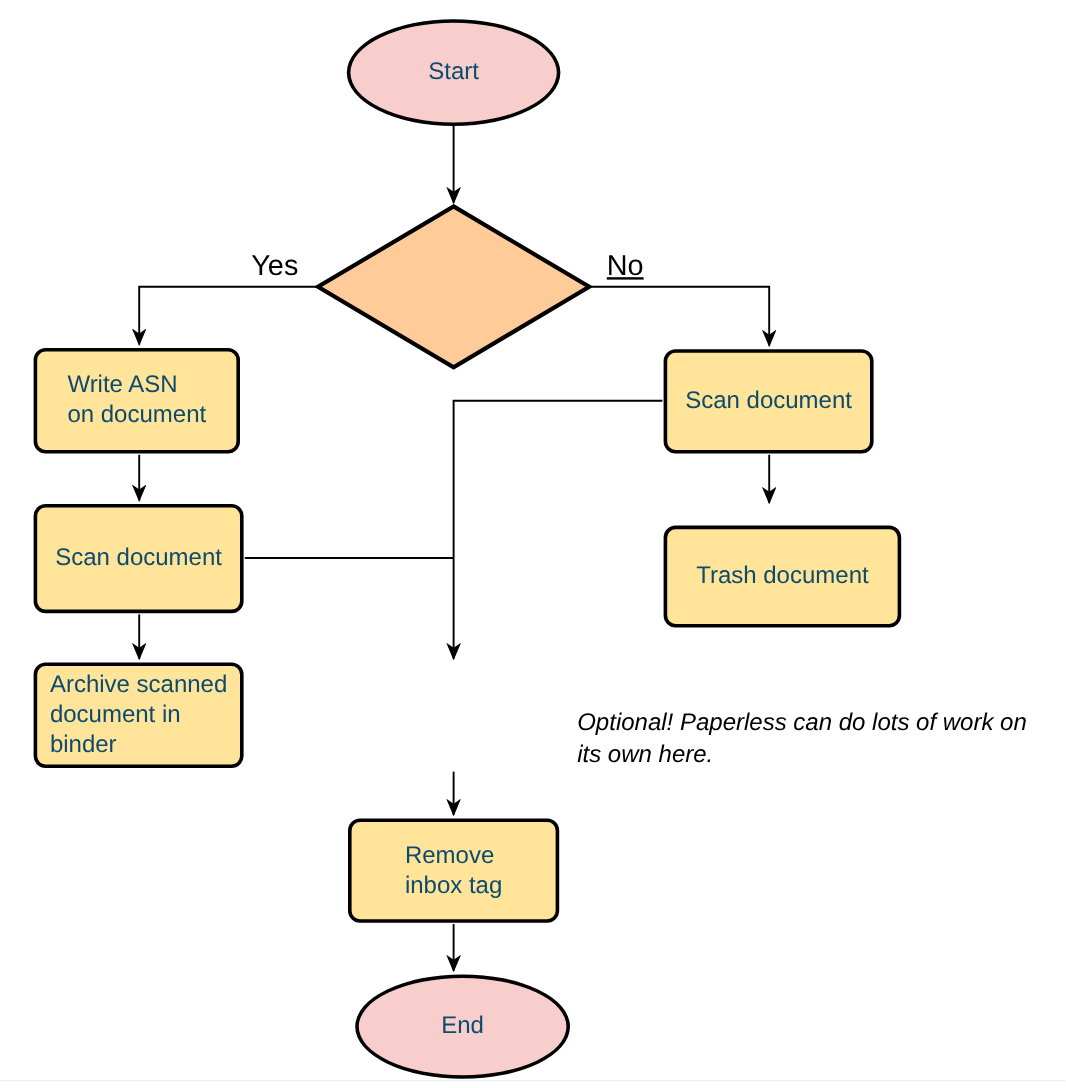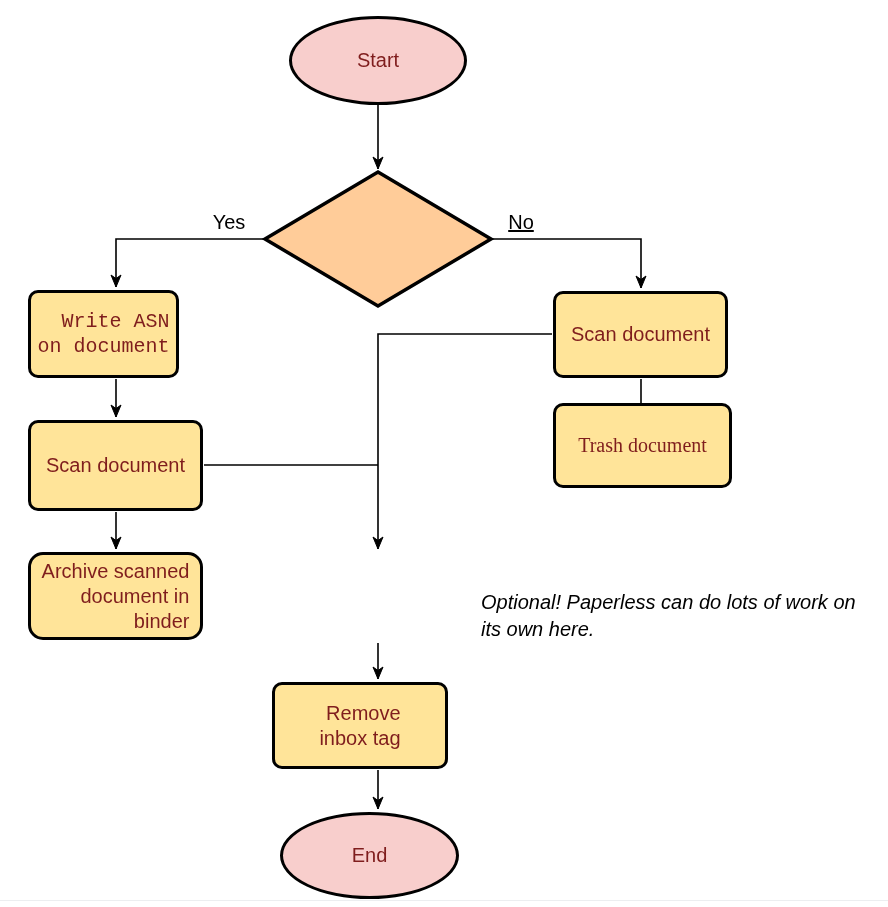--- a/index.html
+++ b/index.html
@@ -16,48 +16,48 @@
     font-family: "Liberation Sans", "DejaVu Sans", sans-serif;
     color: #000;
     overflow: hidden;
   }
   .stage { position: relative; width: 888px; height: 907px; }
   svg.edges { position: absolute; left: 0; top: 0; width: 888px; height: 907px; }
 
   .node {
     position: absolute; box-sizing: border-box;
     display: flex; align-items: center; justify-content: center;
-    text-align: right; white-space: pre-line;
-    font-size: 20px; line-height: 25px; color: #7f1d1d;
+    text-align: left; white-space: pre-line;
+    font-size: 20px; line-height: 25px; color: #0c4a6e;
   }
   .rect {
     background: var(--process-fill);
     border: 3px solid var(--stroke);
     border-radius: 10px;
   }
   .terminal {
     background: var(--terminal-fill);
     border: 3px solid var(--stroke);
     border-radius: 50%;
   }
   .decision-label { background: transparent; border: none; }
 
   #n-start    { left: 289px; top: 16px;  width: 178px; height: 89px; }
   #n-decision { left: 263px; top: 207px; width: 230px; height: 64px; }
-  #n-write    { left: 28px;  top: 290px; width: 151px; height: 88px; font-family: Liberation Mono, monospace; }
+  #n-write    { left: 28px;  top: 290px; width: 172px; height: 88px; }
   #n-scan-left{ left: 28px;  top: 420px; width: 175px; height: 91px; }
-  #n-archive  { left: 28px;  top: 552px; width: 175px; height: 88px; border-radius: 15px; }
+  #n-archive  { left: 28px;  top: 552px; width: 175px; height: 88px; }
   #n-scan-right{ left: 553px; top: 291px; width: 175px; height: 87px; }
-  #n-trash    { left: 553px; top: 403px; width: 179px; height: 85px; font-family: Liberation Serif, serif; }
+  #n-trash    { left: 553px; top: 438px; width: 198px; height: 85px; }
   #n-perform  { left: 290px; top: 552px; width: 176px; height: 90px; }
-  #n-remove   { left: 272px; top: 682px; width: 176px; height: 87px; }
-  #n-end      { left: 280px; top: 812px; width: 179px; height: 87px; }
+  #n-remove   { left: 290px; top: 682px; width: 176px; height: 87px; }
+  #n-end      { left: 296px; top: 812px; width: 179px; height: 87px; }
 
   .edge-label {
-    position: absolute; font-size: 20px; line-height: 24px;
+    position: absolute; font-size: 24px; line-height: 24px;
     text-align: center; color: #000;
   }
   #lbl-yes { left: 203px; top: 210px; width: 52px; }
   #lbl-no  { left: 495px; top: 210px; width: 52px; text-decoration: underline; }
 
   #annotation {
     position: absolute; left: 481px; top: 589px; width: 410px;
     font-size: 20px; line-height: 27px; font-style: italic;
     white-space: pre-line; color: #000;
   }

